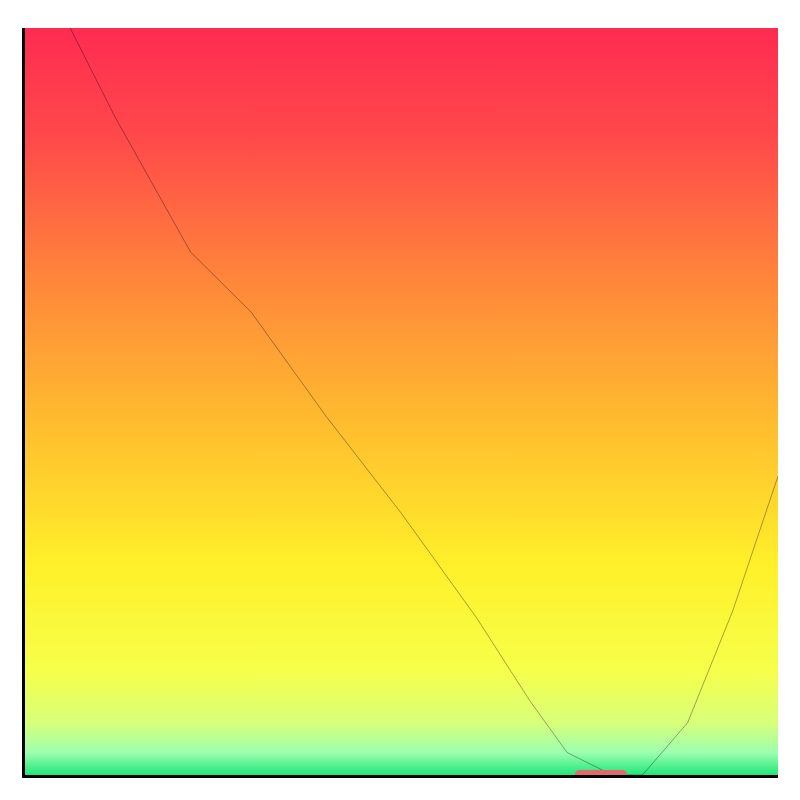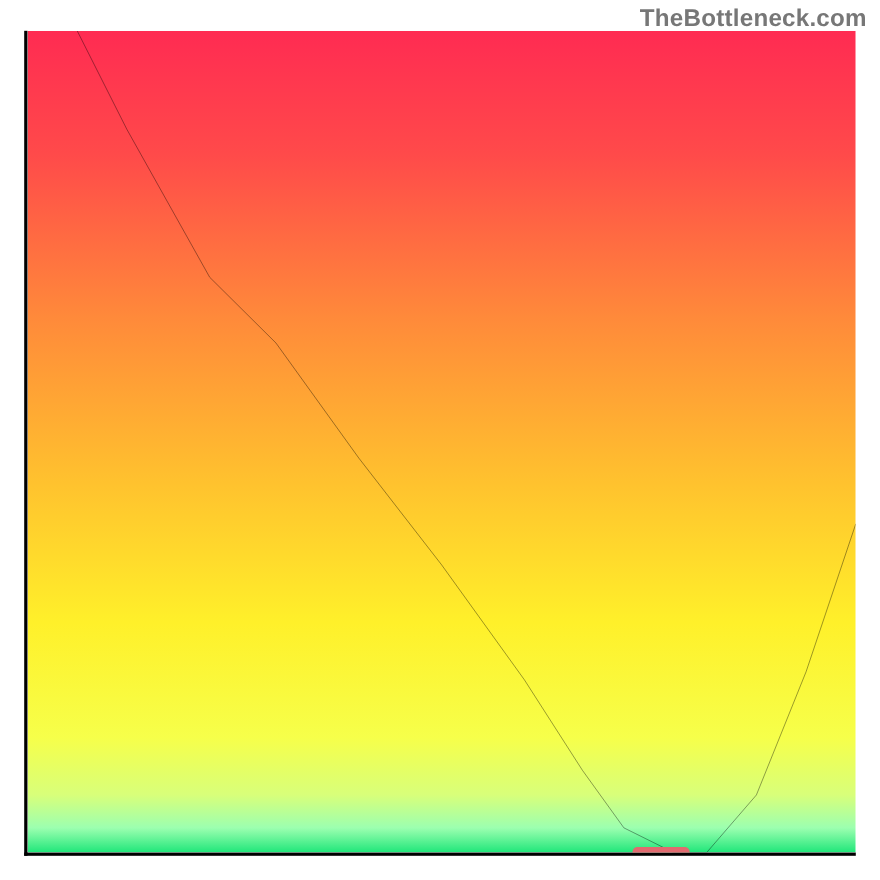--- a/index.html
+++ b/index.html
@@ -51,21 +51,20 @@
     position: absolute;
     height: 9px;
     border-radius: 5px;
     background: #e16a6f;
   }
 </style>
 </head>
 <body>
 <div class="wrap">
 
-  <div class="watermark">TheBottleneck.com</div>
 
   <div class="plot">
 
     <svg class="gradient-fill" width="753" height="747" viewBox="0 0 753 747" preserveAspectRatio="none">
       <defs>
         <linearGradient id="g" x1="0" y1="0" x2="0" y2="1">
           <stop id="s0" offset="0%" stop-color="#ff2b52"></stop>
           <stop id="s1" offset="15%" stop-color="#ff4a4a"></stop>
           <stop id="s2" offset="35%" stop-color="#ff8a3a"></stop>
           <stop id="s3" offset="55%" stop-color="#ffc22e"></stop>

